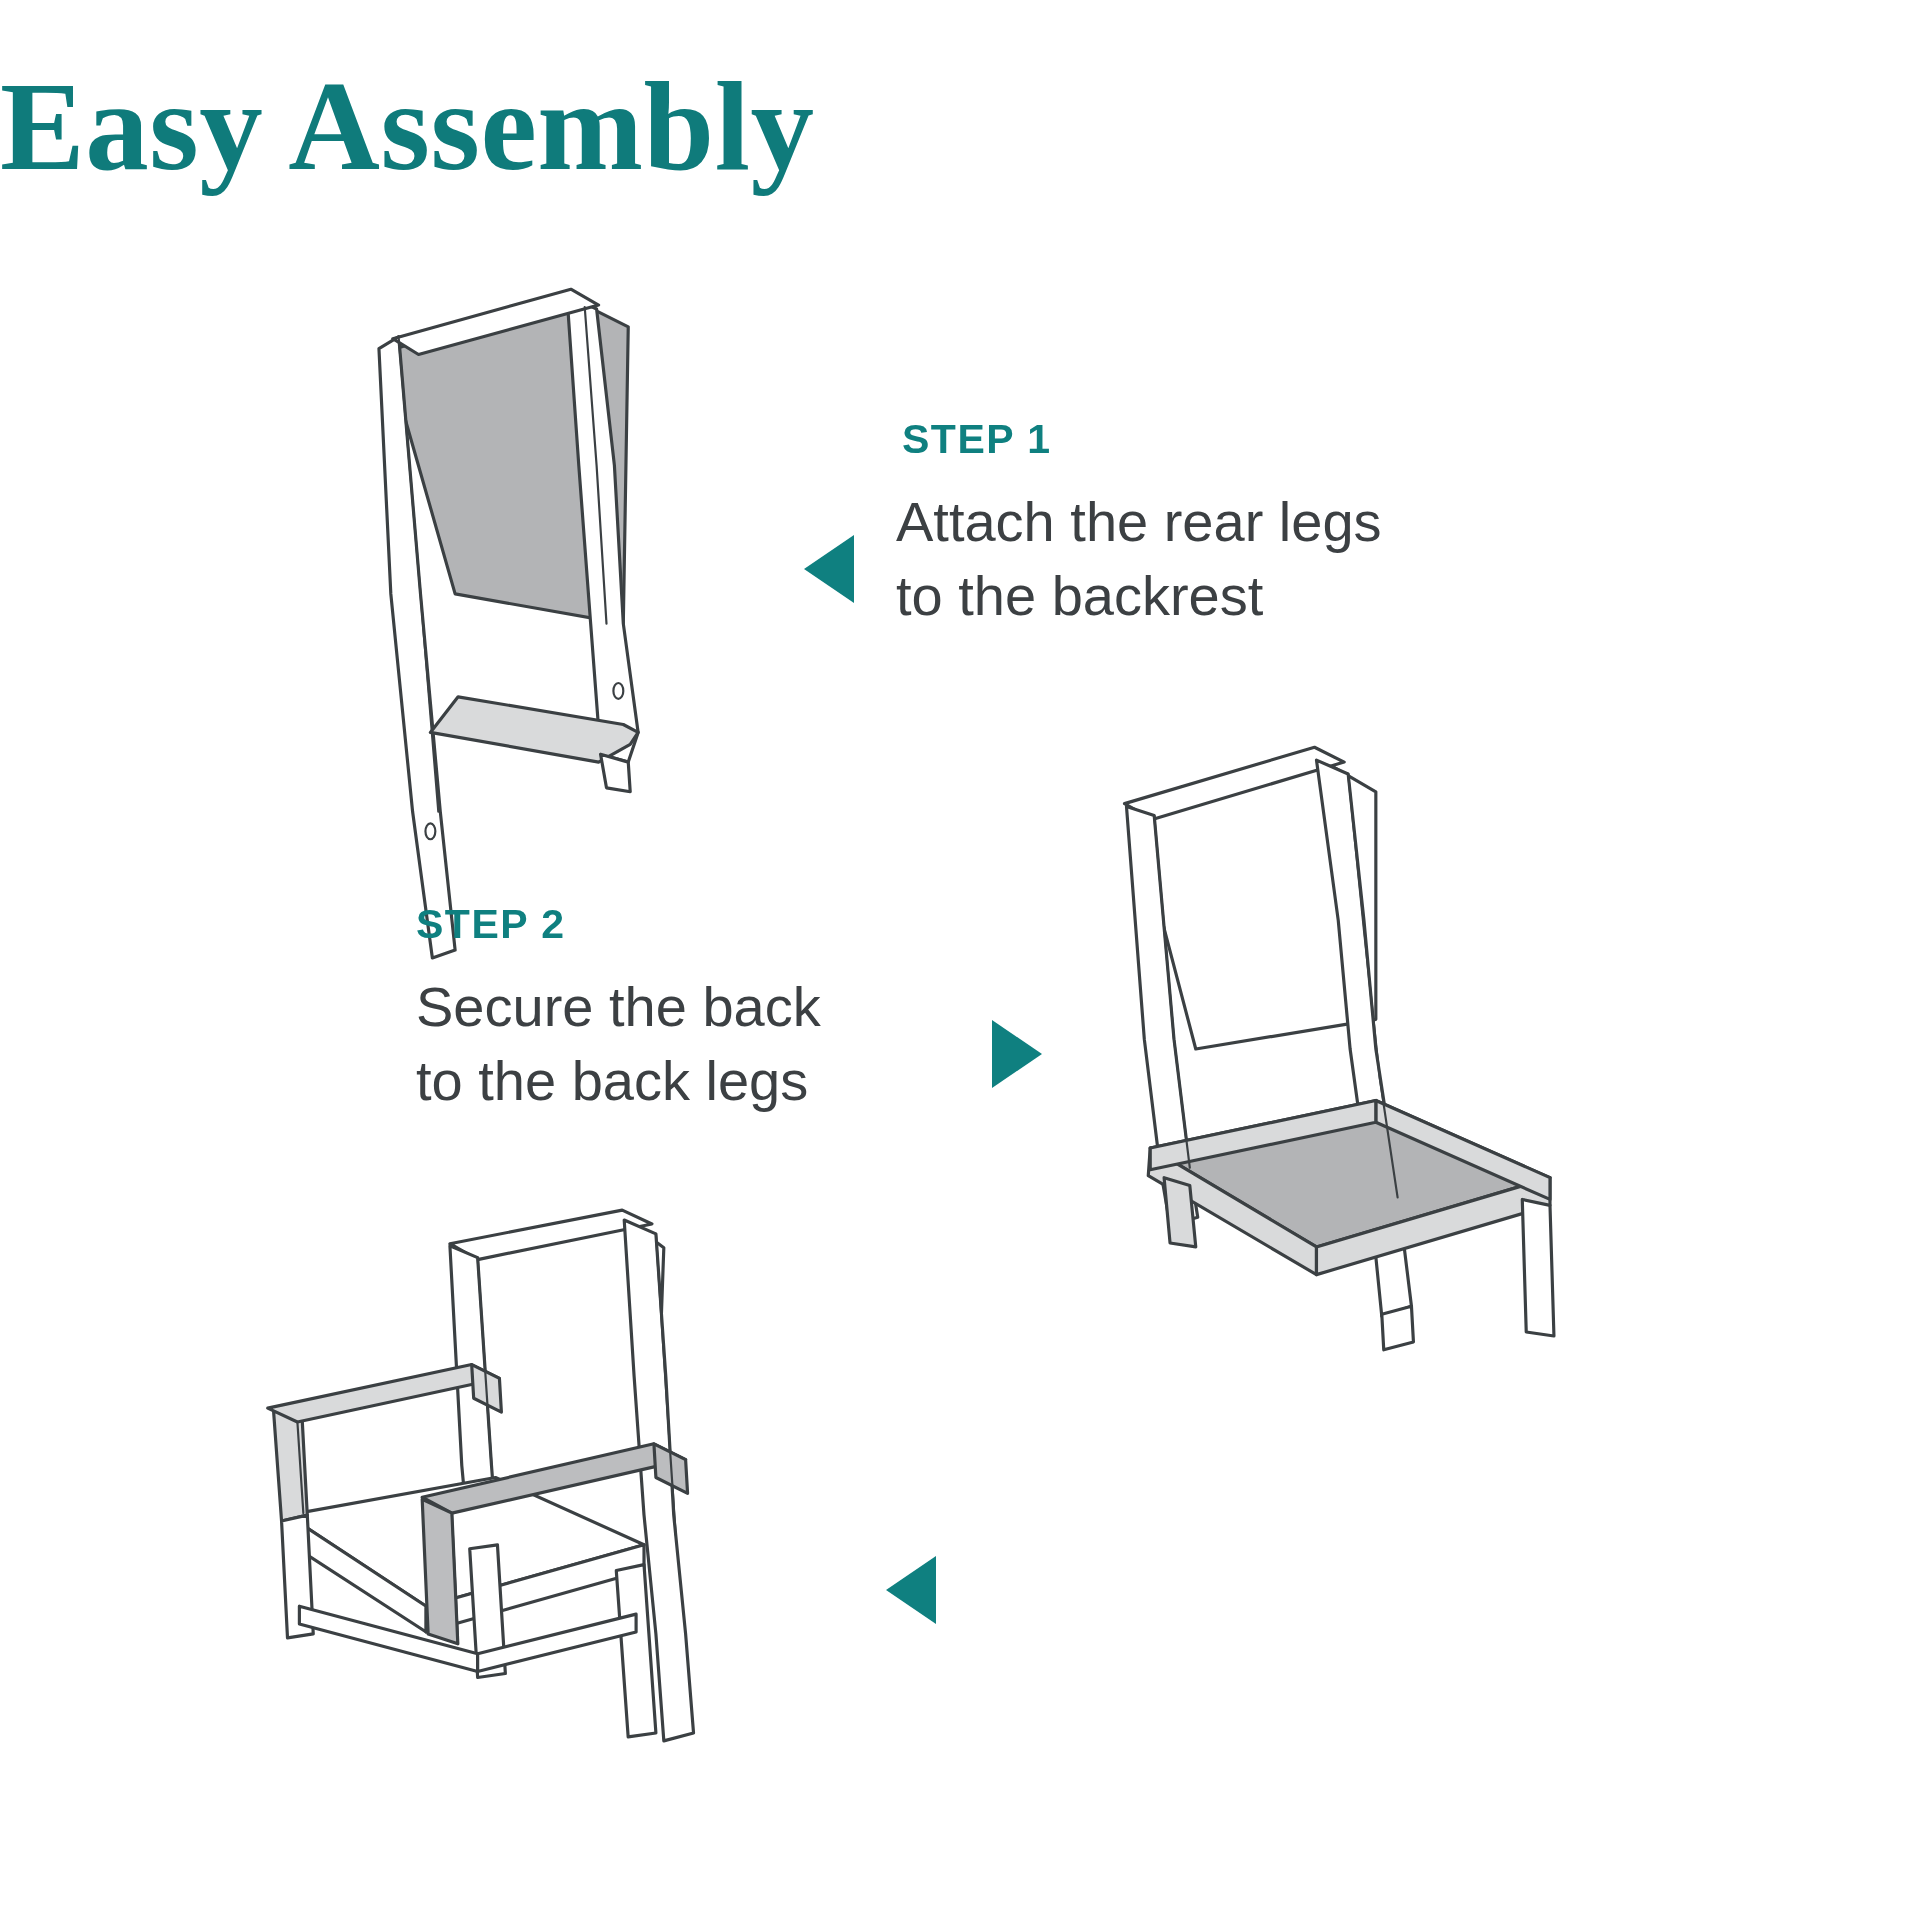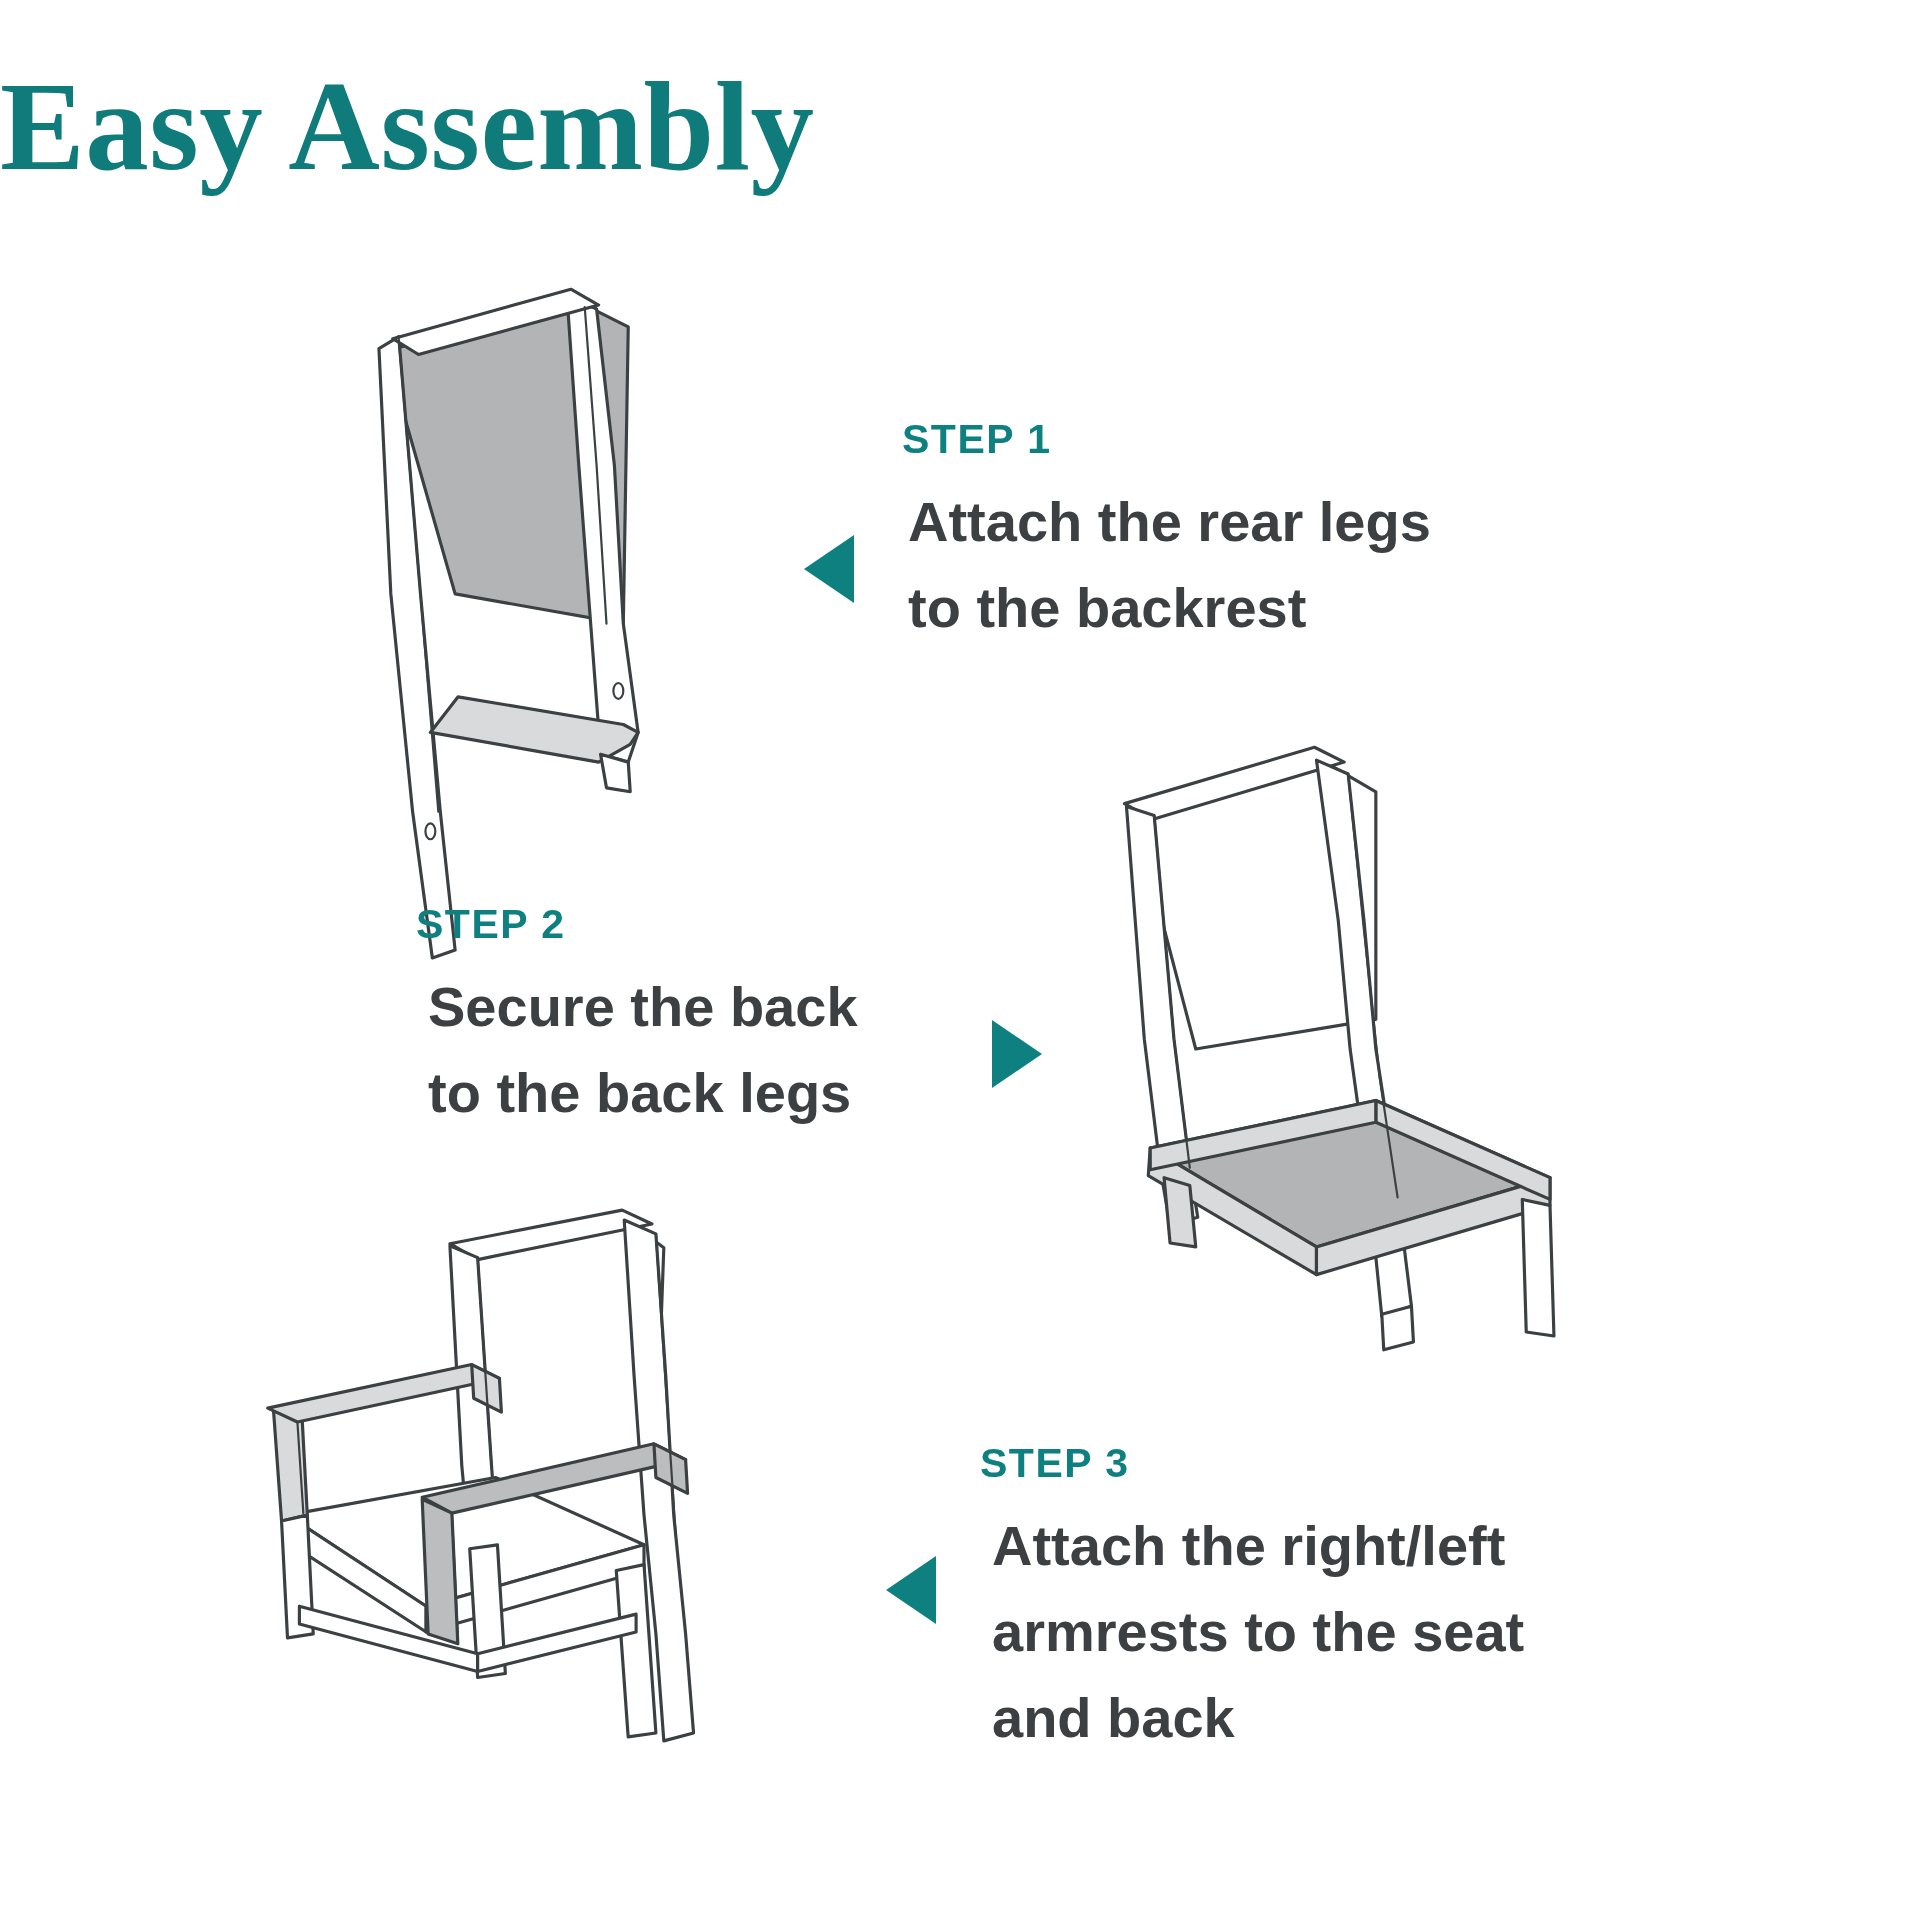--- a/index.html
+++ b/index.html
@@ -41,24 +41,24 @@
     font-family: "Liberation Sans", sans-serif;
     font-size: 41px;
     font-weight: 700;
     color: #0f8080;
     letter-spacing: 1.5px;
     margin: 0 0 22px 0;
   }
   .step-desc {
     font-family: "Liberation Sans", sans-serif;
     font-size: 56px;
-    font-weight: 700;
+    font-weight: 400;
     color: #3c4043;
     line-height: 1.32;
-    margin: 12px;
+    margin: 0;
   }
   
   #step1-block {
     left: 896px;
     top: 416px;
     width: 693px;
     text-align: left;
   }
   #step1-block .step-label { margin-left: 6px; }
   
@@ -226,21 +226,15 @@
       <path class="frame-light" d="M252,440 L412,400 L412,418 L252,458 Z"></path>
 
       <path class="lnt" d="M252,40 L266,250"></path>
       <path class="lnt" d="M432,16 L442,170 L452,320"></path>
       <path class="lnt" d="M70,206 L76,298"></path>
       <path class="lnt" d="M226,298 L232,424"></path>
     </svg>
   </div>
 
   <div class="arrow arrow-left" id="arrow3"></div>
-  <div class="step-block" id="step3-block">
-    <p class="step-label">STEP 3</p>
-    <p class="step-desc">Attach the right/left</p>
-    <p class="step-desc">armrests to the seat</p>
-    <p class="step-desc">and back</p>
-  </div>
 
 </div>
 
 
 </body></html>

